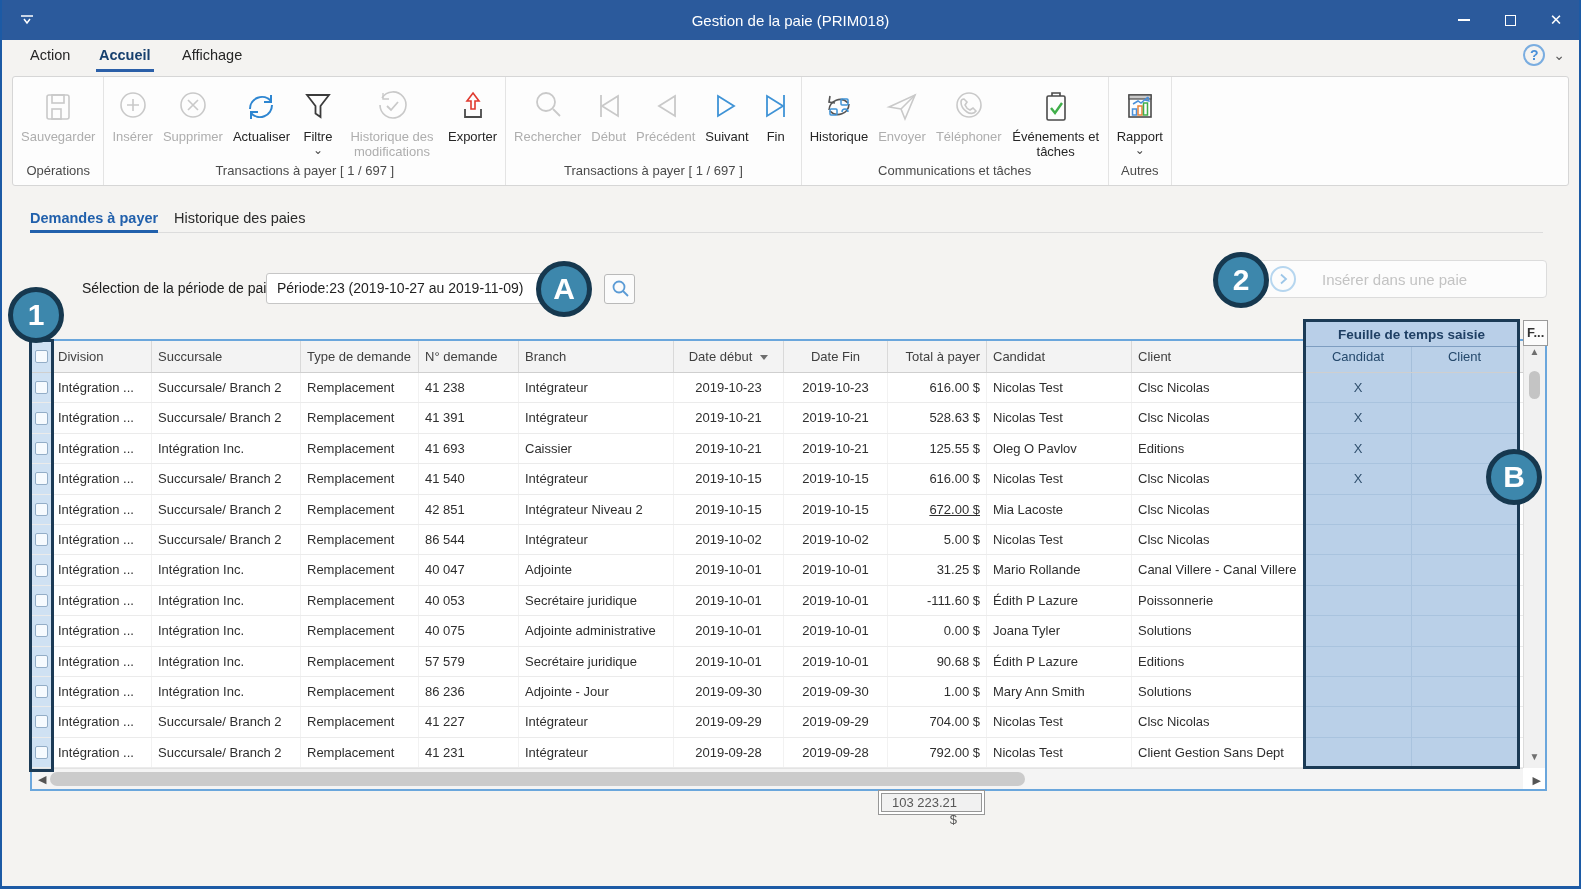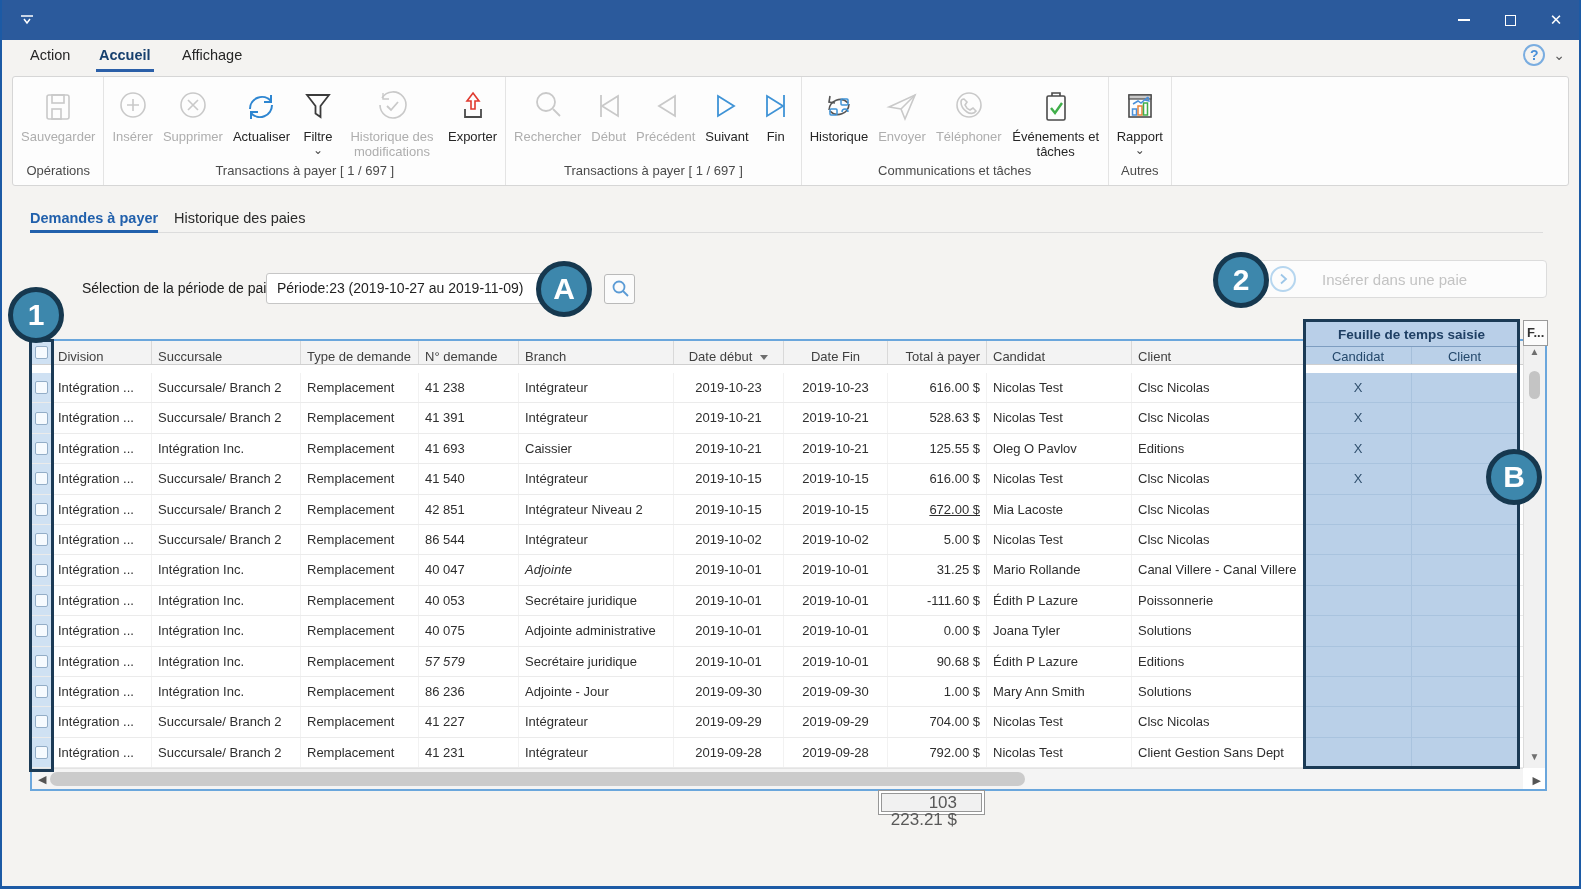--- a/index.html
+++ b/index.html
@@ -41,21 +41,21 @@
   .tabline{position:absolute;left:28px;right:36px;top:232px;height:1px;background:#dcdcdc;}
   
   .flabel{position:absolute;left:80px;top:273px;height:31px;line-height:31px;font-size:14px;color:#202020;}
   .finput{position:absolute;left:264px;top:273px;width:281px;height:31px;border:1px solid #c6c6c6;border-radius:3px;background:#fff;font-size:14px;color:#1f1f1f;padding-left:10px;line-height:29px;white-space:nowrap;overflow:hidden;}
   .searchbtn{position:absolute;left:602px;top:274px;width:31px;height:30px;border:1px solid #b9b9b9;border-radius:3px;background:#fbfbfb;display:flex;align-items:center;justify-content:center;}
   .insertbtn{position:absolute;left:1255px;top:260px;width:290px;height:38px;border:1px solid #dcdcdc;border-radius:4px;background:#fcfcfc;display:flex;align-items:center;}
   .ins-circ{width:26px;height:26px;border-radius:50%;border:2px solid #b6d6ef;margin-left:12px;display:flex;align-items:center;justify-content:center;}
   .ins-label{margin-left:26px;font-size:15px;color:#c3c3c3;}
   
   .grid{position:absolute;left:28px;top:339px;width:1517px;height:452px;background:#fff;border:2px solid #6aa6dc;}
-  .thead{position:absolute;left:0;top:0;right:22px;height:24px;display:flex;background:#f3f3f3;border-bottom:1px solid #cfcfcf;}
+  .thead{position:absolute;left:0;top:0;right:22px;height:32px;display:flex;background:#f3f3f3;border-bottom:1px solid #cfcfcf;}
   .hcell{flex:0 0 auto;border-right:1px solid #d9d9d9;font-size:13px;color:#3f3f3f;line-height:31px;padding:0 6px;white-space:nowrap;overflow:hidden;}
   .hcell.hl{background:#bad0e8;color:#24486b;border-right:1px solid #a5bfda;}
   .tbody{position:absolute;left:0;top:32px;right:22px;bottom:21px;overflow:hidden;}
   .trow{display:flex;height:30.4px;border-bottom:1px solid #ebebeb;background:#fff;}
   .tcell{flex:0 0 auto;padding:0 6px;line-height:29px;font-size:13px;color:#2e2e2e;white-space:nowrap;overflow:hidden;border-right:1px solid #f2f2f2;}
   .tcell.hl{background:#bad0e8;color:#31506e;border-right:1px solid #a9c3de;border-bottom:1px solid #a9c3de;margin-bottom:-1px;}
   .cbcell{flex:0 0 20px;background:#cfe1f3;display:flex;align-items:center;justify-content:center;border-right:1px solid #b8cfe6;}
   .cb{width:13px;height:13px;border:1px solid #93adc7;background:#f6fafe;border-radius:2px;}
   .sortglyph{display:inline-block;width:0;height:0;border-left:4px solid transparent;border-right:4px solid transparent;border-top:5px solid #6d6d6d;margin-left:8px;vertical-align:middle;}
   .vscroll{position:absolute;right:0;top:0;bottom:21px;width:22px;background:#f1f1f1;border-left:1px solid #dcdcdc;}
@@ -65,37 +65,38 @@
   .harr{position:absolute;top:3px;color:#555;font-size:11px;line-height:15px;}
   .hthumb{position:absolute;left:18px;top:3px;width:975px;height:14px;background:#cbcbcb;border-radius:7px;}
   .hscroll-right{position:absolute;right:4px;bottom:2px;color:#555;font-size:11px;z-index:25;}
   
   .ft-outline{position:absolute;left:1301px;top:319px;width:217px;height:450px;border:3px solid #1b3a55;z-index:20;pointer-events:none;}
   .ft-group{height:25px;background:#b9cfe8;display:flex;align-items:center;justify-content:center;font-weight:bold;font-size:13.5px;color:#1f3f63;border-bottom:1px solid #7e9dc0;pointer-events:auto;}
   .cb-outline{position:absolute;left:27px;top:339px;width:25px;height:433px;border:3px solid #1b3a55;z-index:20;pointer-events:none;}
   .fheader{position:absolute;left:1521px;top:320px;width:25px;height:26px;background:#fcfcfc;border:1px solid #9b9b9b;font-weight:bold;font-size:13px;color:#333;line-height:24px;padding-left:3px;z-index:21;overflow:hidden;}
   
   .totalbox{position:absolute;left:876px;top:790px;width:107px;height:25px;border:1px solid #979797;background:#fff;padding:2px;z-index:5;}
-  .totalinner{width:100%;height:100%;border:1px solid #979797;background:#f1f1f1;font-size:17px;color:#585858;text-align:right;padding-right:24px;line-height:17px;}
+  .totalinner{width:100%;height:100%;border:1px solid #979797;background:#f1f1f1;font-size:13px;color:#585858;text-align:right;padding-right:24px;line-height:17px;}
   
   .ann{position:absolute;width:56px;height:56px;border-radius:50%;background:#3d87ac;border:5px solid #16384f;color:#fff;font-weight:bold;font-size:30px;display:flex;align-items:center;justify-content:center;z-index:50;}
   svg{display:block;}
 </style>
 </head>
 <body>
 
 <div class="window">
 
   <div class="titlebar">
     <span class="qa-icon">
       <svg width="14" height="12" viewBox="0 0 14 12">
           <path d="M1 2 H13" stroke="#fff" stroke-width="1.5" fill="none"></path>
           <path d="M4 5 L7 9 L10 5" stroke="#fff" stroke-width="1.5" fill="none"></path>
         </svg>
     </span>
+    <span class="title">Gestion de la paie (PRIM018)</span>
     <div class="wincontrols">
       <div class="wcbtn">
           <span class="minbar"></span>
         </div>
       <div class="wcbtn">
           <span class="maxbox"></span>
         </div>
       <div class="wcbtn">
           <span>✕</span>
         </div>
@@ -458,21 +459,21 @@
           <div class="tcell hl" style="flex-basis: 106px; text-align: center;"></div>
         </div>
         <div class="trow">
           <div class="cbcell">
             <div class="cb"></div>
           </div>
           <div class="tcell" style="flex-basis: 100px;">Intégration ...</div>
           <div class="tcell" style="flex-basis: 149px;">Intégration Inc.</div>
           <div class="tcell" style="flex-basis: 118px;">Remplacement</div>
           <div class="tcell" style="flex-basis: 100px;">40 047</div>
-          <div class="tcell" style="flex-basis: 155px; font-style: italic;">Adjointe</div>
+          <div class="tcell" style="flex-basis: 155px;">Adjointe</div>
           <div class="tcell" style="flex-basis: 110px; text-align: center;">2019-10-01</div>
           <div class="tcell" style="flex-basis: 104px; text-align: center;">2019-10-01</div>
           <div class="tcell" style="flex-basis: 99px; text-align: right;">31.25 $</div>
           <div class="tcell" style="flex-basis: 145px;">Mario Rollande</div>
           <div class="tcell" style="flex-basis: 173px;">Canal Villere - Canal Villere</div>
           <div class="tcell hl" style="flex-basis: 107px; text-align: center;"></div>
           <div class="tcell hl" style="flex-basis: 106px; text-align: center;"></div>
         </div>
         <div class="trow">
           <div class="cbcell">
@@ -508,21 +509,21 @@
           <div class="tcell hl" style="flex-basis: 107px; text-align: center;"></div>
           <div class="tcell hl" style="flex-basis: 106px; text-align: center;"></div>
         </div>
         <div class="trow">
           <div class="cbcell">
             <div class="cb"></div>
           </div>
           <div class="tcell" style="flex-basis: 100px;">Intégration ...</div>
           <div class="tcell" style="flex-basis: 149px;">Intégration Inc.</div>
           <div class="tcell" style="flex-basis: 118px;">Remplacement</div>
-          <div class="tcell" style="flex-basis: 100px; font-style: italic;">57 579</div>
+          <div class="tcell" style="flex-basis: 100px;">57 579</div>
           <div class="tcell" style="flex-basis: 155px;">Secrétaire juridique</div>
           <div class="tcell" style="flex-basis: 110px; text-align: center;">2019-10-01</div>
           <div class="tcell" style="flex-basis: 104px; text-align: center;">2019-10-01</div>
           <div class="tcell" style="flex-basis: 99px; text-align: right;">90.68 $</div>
           <div class="tcell" style="flex-basis: 145px;">Édith P Lazure</div>
           <div class="tcell" style="flex-basis: 173px;">Editions</div>
           <div class="tcell hl" style="flex-basis: 107px; text-align: center;"></div>
           <div class="tcell hl" style="flex-basis: 106px; text-align: center;"></div>
         </div>
         <div class="trow">

